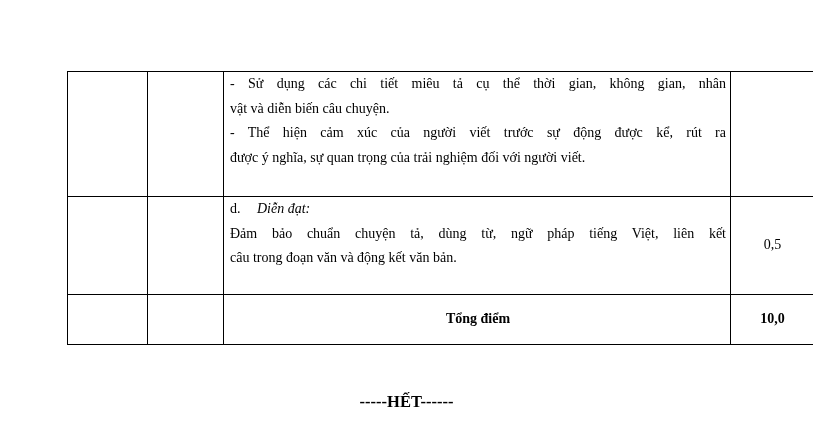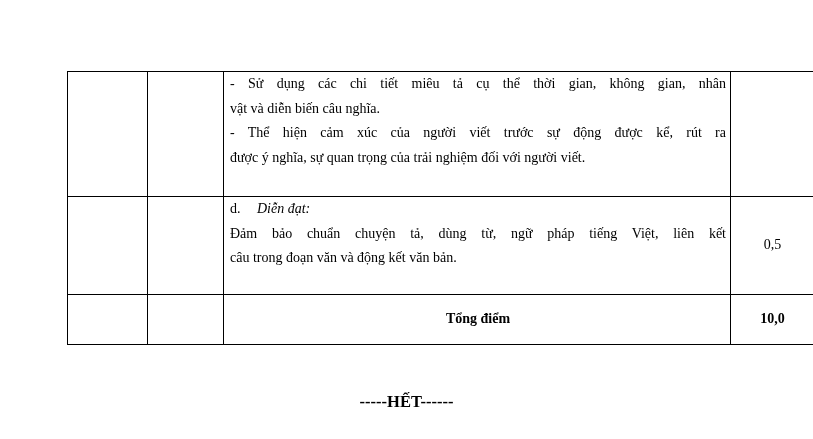--- a/index.html
+++ b/index.html
@@ -37,21 +37,21 @@
 </head>
 <body>
 
 <table class="rubric">
   <tbody>
       <tr class="r1">
     <td class="c1"></td>
     <td class="c2"></td>
     <td class="c3">
       <span class="line just">- Sử dụng các chi tiết miêu tả cụ thể thời gian, không gian, nhân</span>
-      <span class="line">vật và diễn biến câu nghĩa.</span>
+      <span class="line">vật và diễn biến câu chuyện.</span>
       <span class="line just">- Thể hiện cảm xúc của người viết trước sự động được kể, rút ra</span>
       <span class="line">được ý nghĩa, sự quan trọng của trải nghiệm đối với người viết.</span>
     </td>
     <td class="c4"></td>
   </tr>
   <tr class="r2">
     <td class="c1"></td>
     <td class="c2"></td>
     <td class="c3">
       <span class="line"><span>d. </span><i>Diễn đạt:</i></span>

